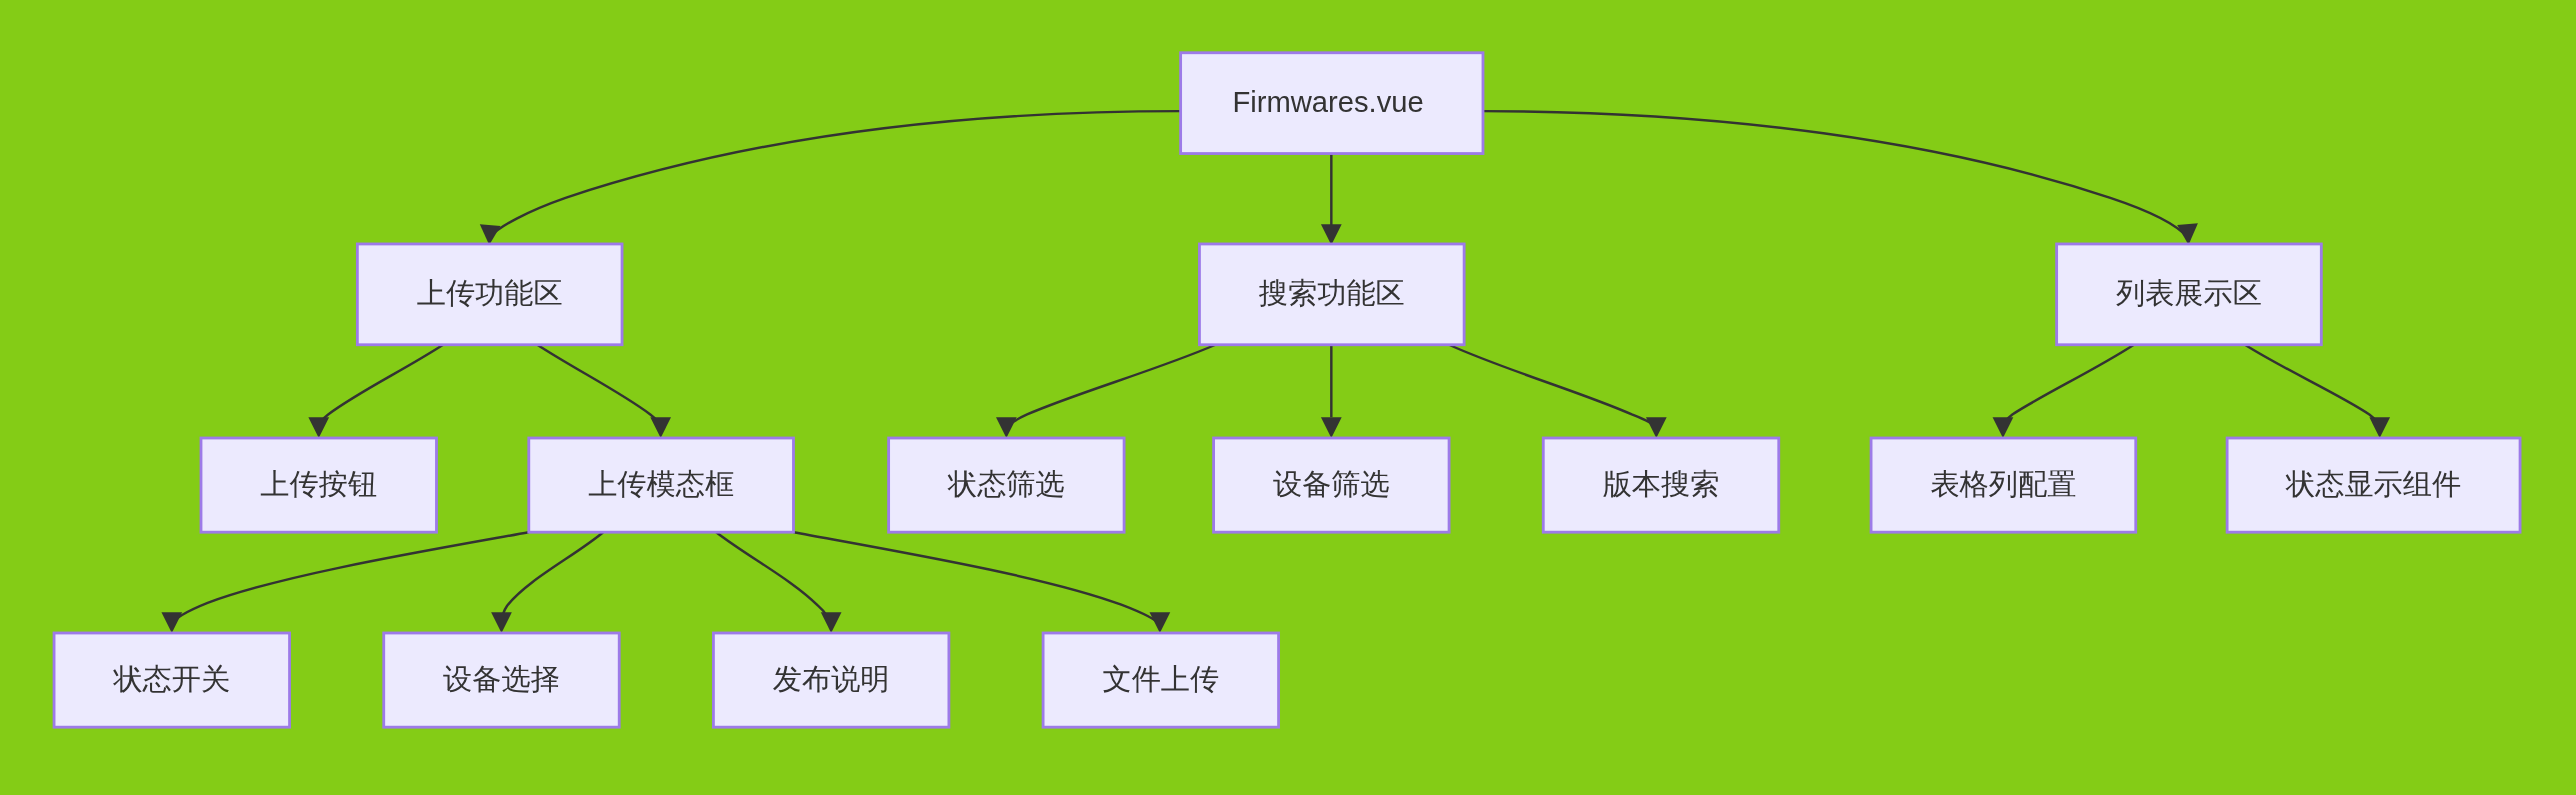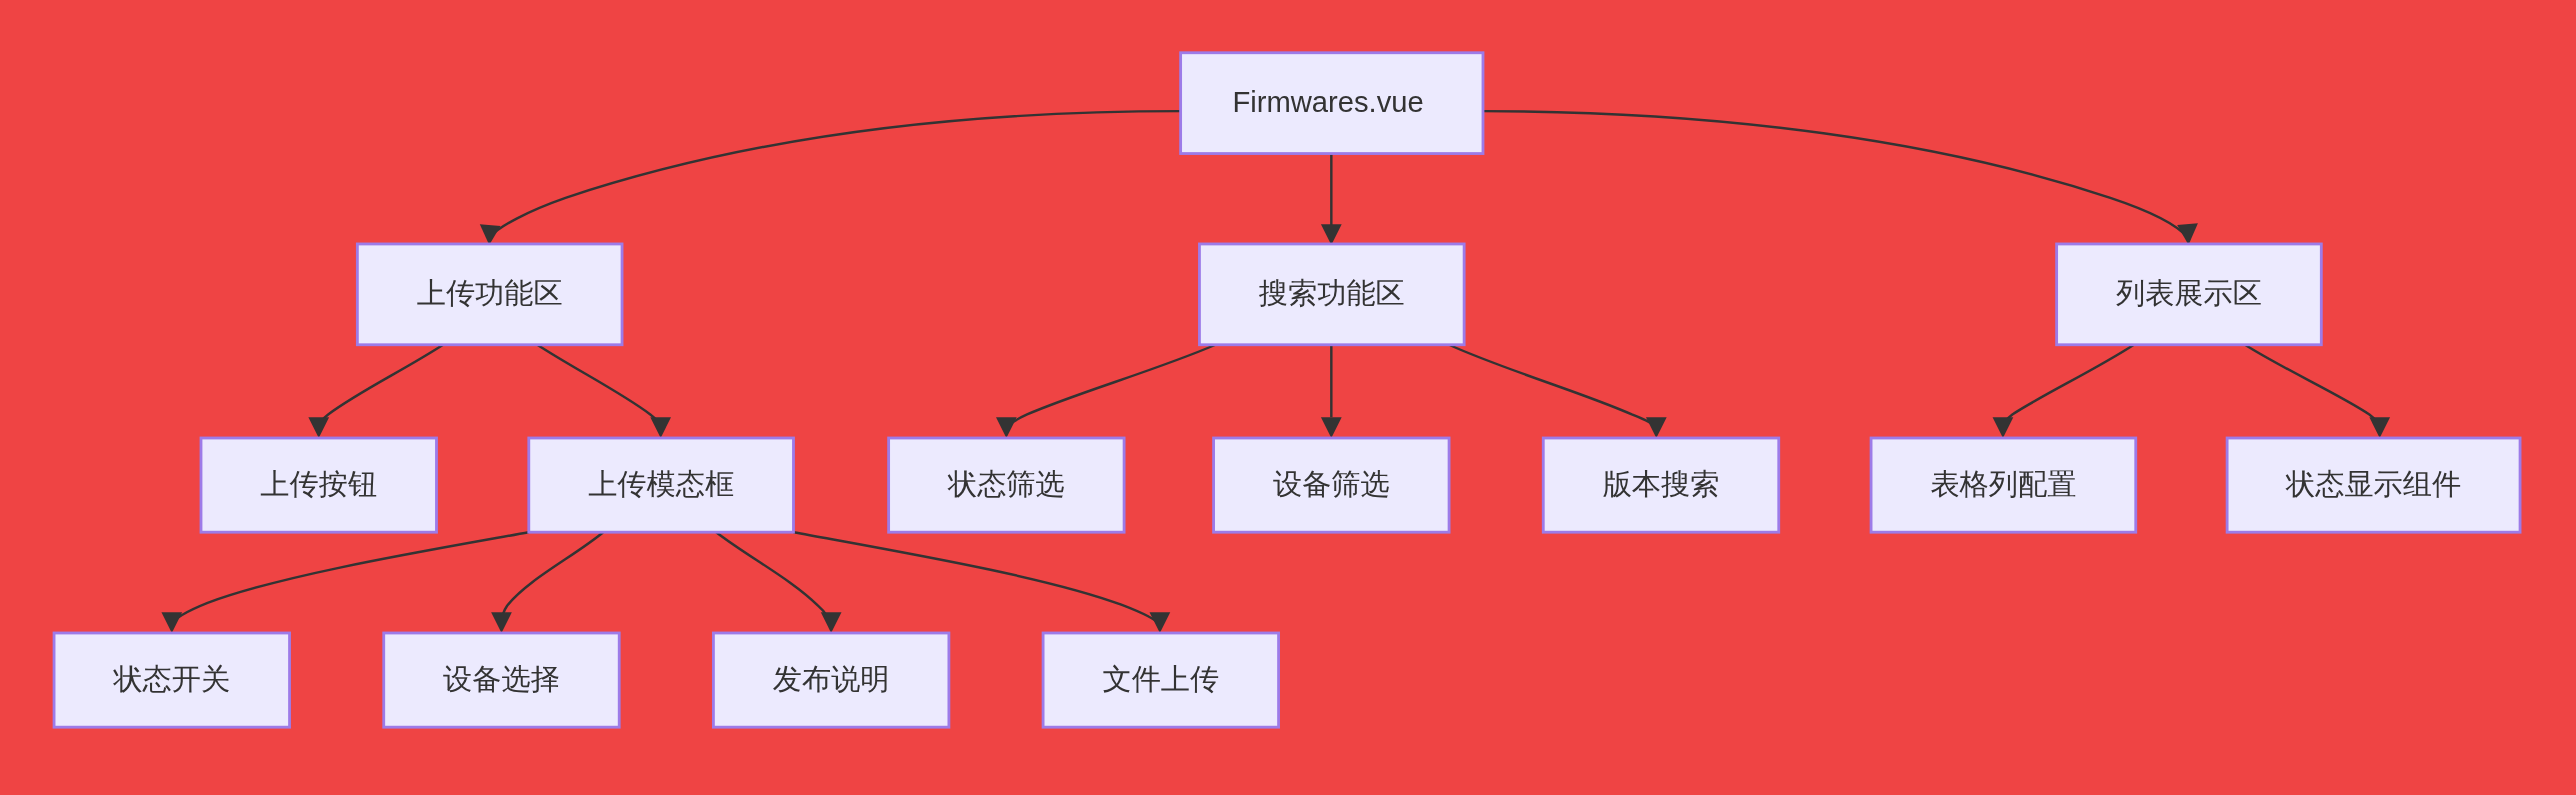--- a/index.html
+++ b/index.html
@@ -11,21 +11,21 @@
   body {
     width: 2576px;
     height: 795px;
     font-family: "Liberation Sans", "DejaVu Sans", sans-serif;
     overflow: hidden;
   }
   #diagram-root {
     position: relative;
     width: 2576px;
     height: 795px;
-    background: #ef4444;
+    background: #84cc16;
   }
   svg.flowchart {
     display: block;
     width: 2576px;
     height: 795px;
   }
   .node-rect {
     fill: #ECEAFE;
     stroke: #9D7BE8;
     stroke-width: 3px;

